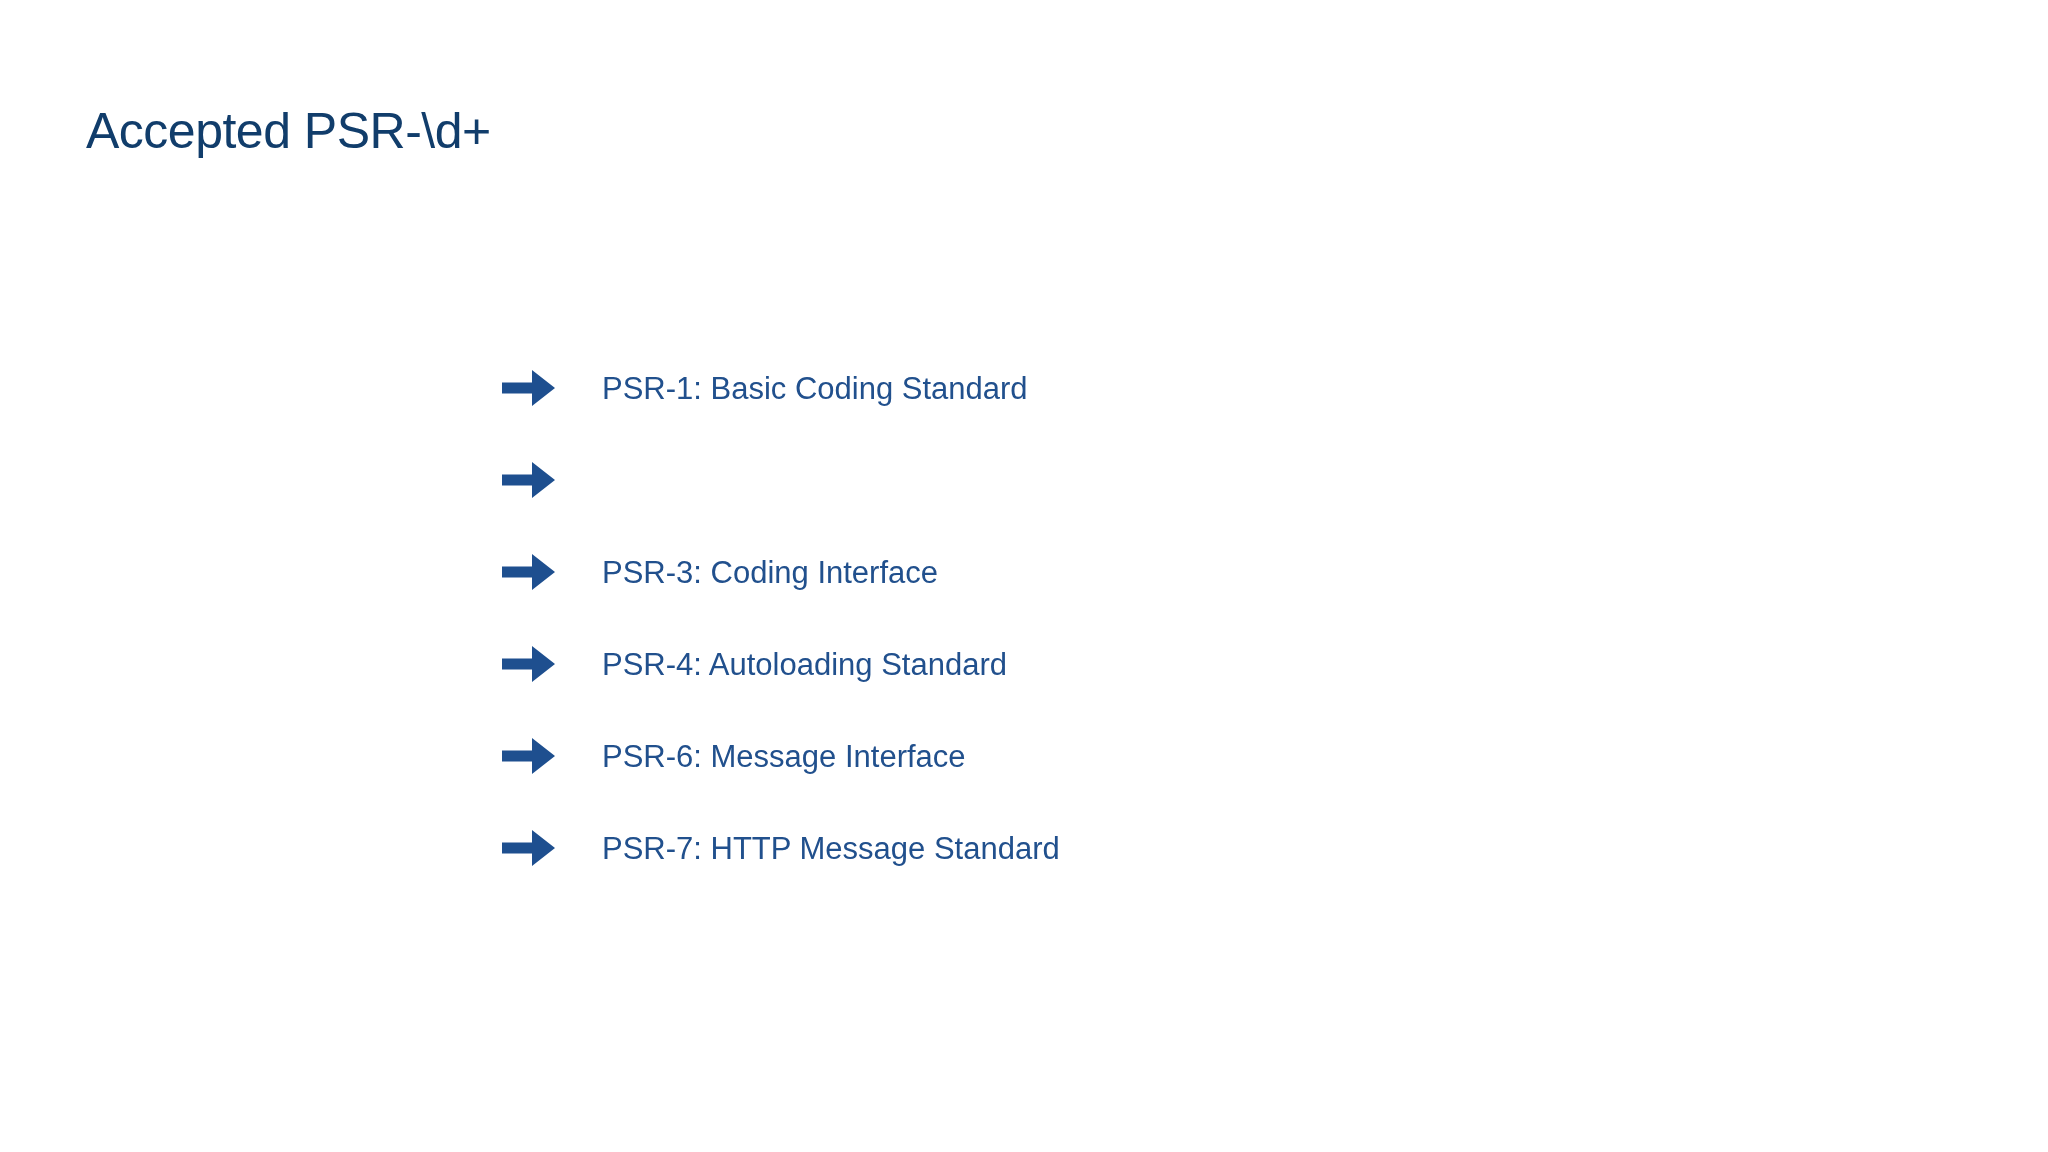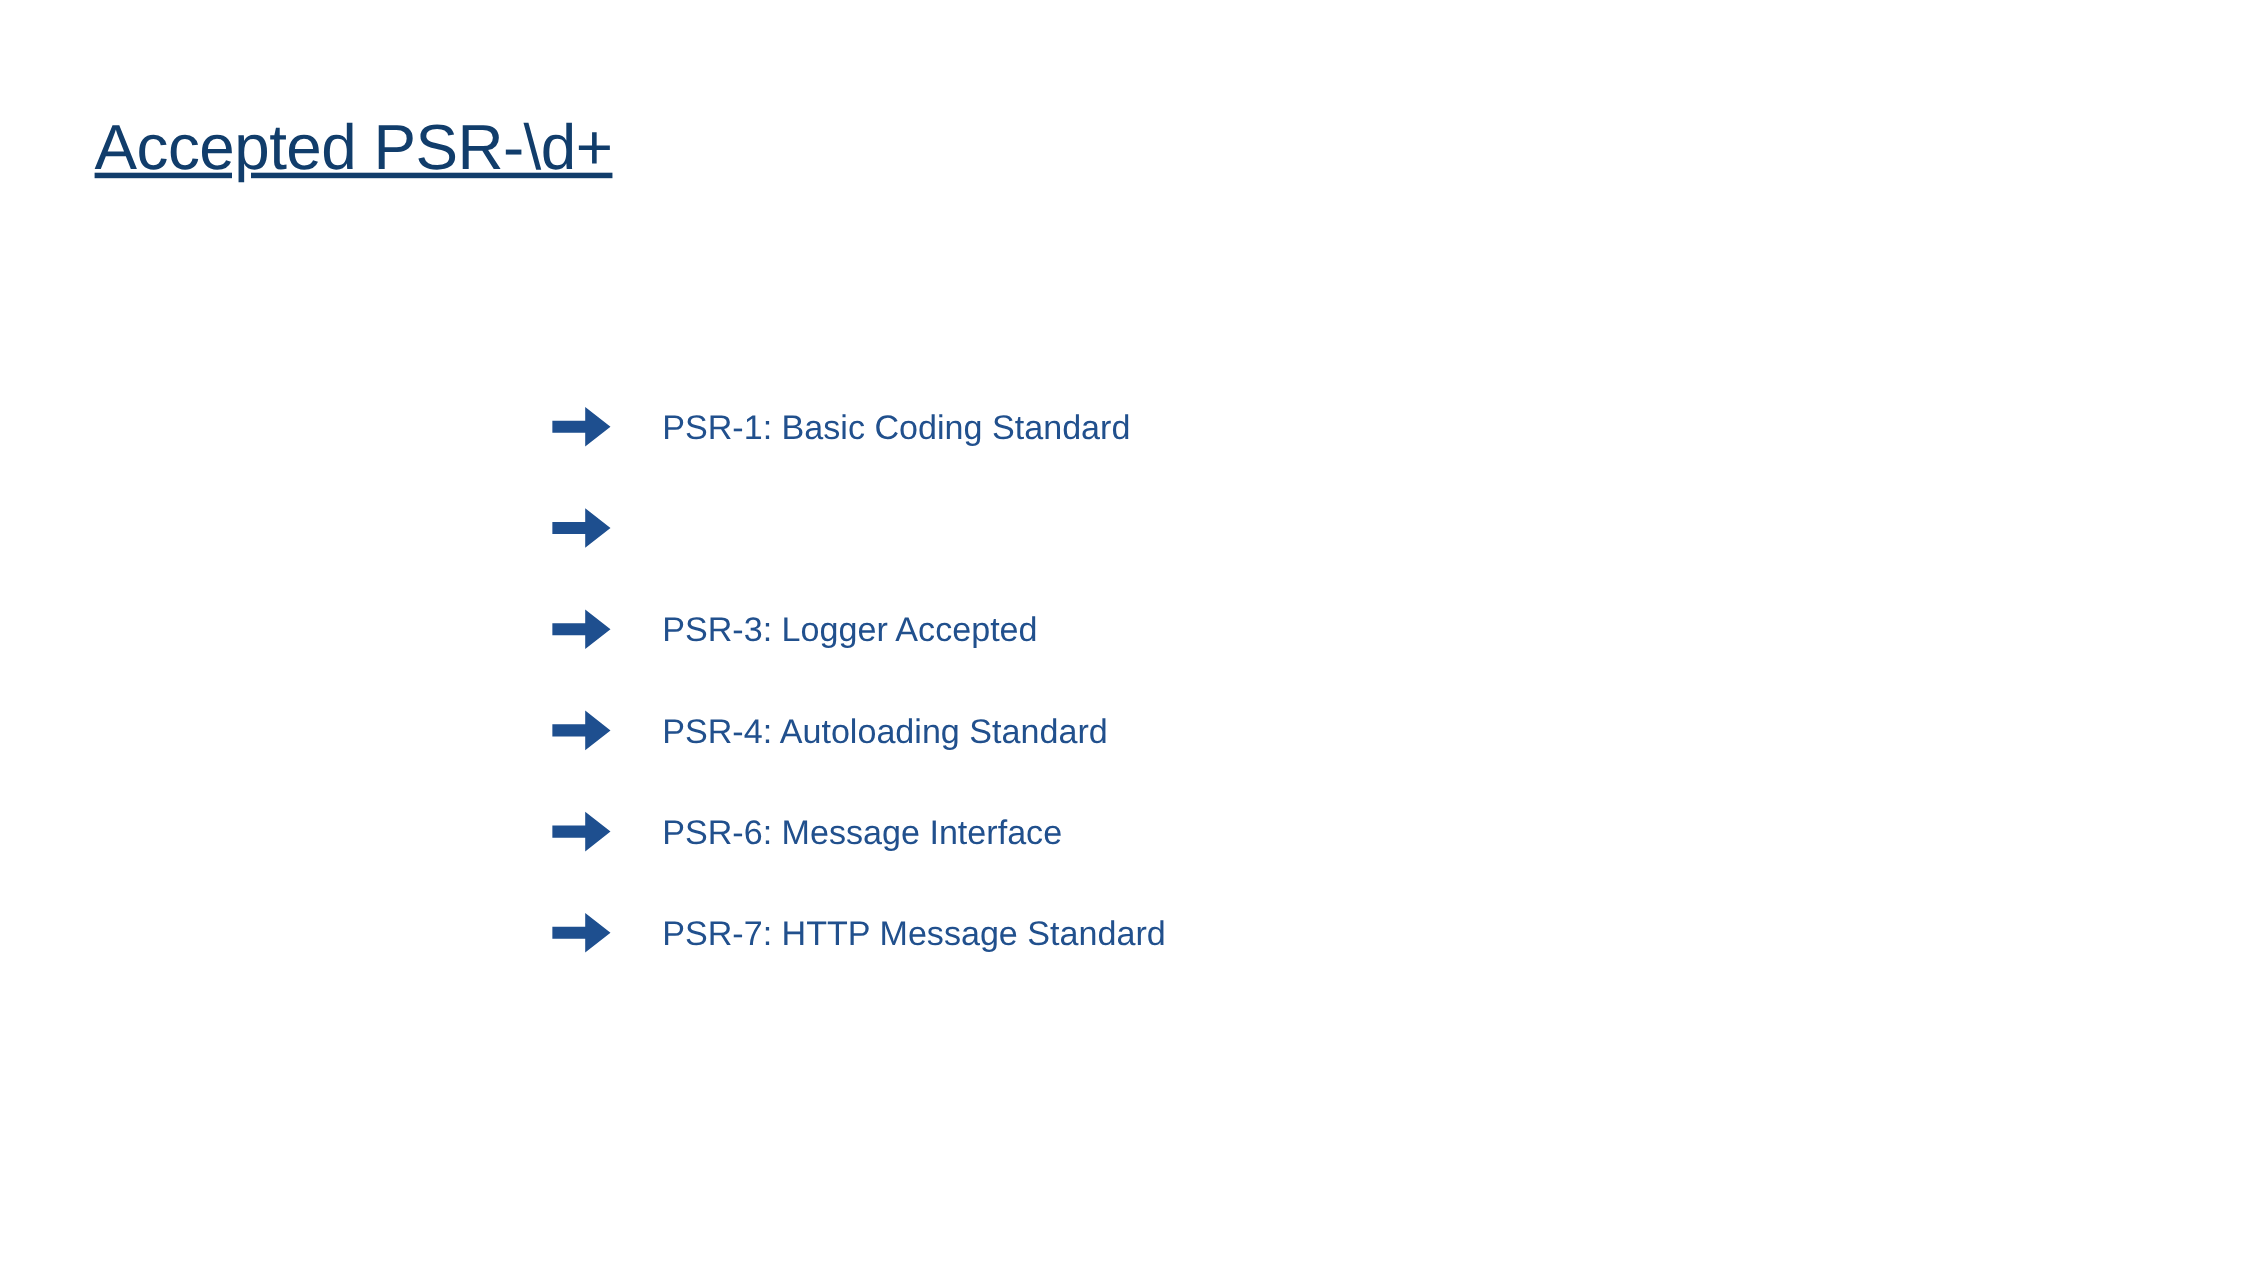--- a/index.html
+++ b/index.html
@@ -16,27 +16,26 @@
     height: 1152px;
     background: #ffffff;
     overflow: hidden;
   }
 
   
   #slide-title {
     position: absolute;
     left: 86px;
     top: 106px;
-    font-size: 58px;
+    font-size: 50px;
     line-height: 1.0;
     font-weight: 400;
     color: #113d6b;
     letter-spacing: -0.5px;
     white-space: nowrap;
-    text-decoration: underline;
   }
 
   
   #bullet-list {
     position: absolute;
     left: 502px;
     top: 342px;
     width: 1100px;
   }
   .bullet-row {
@@ -103,21 +102,21 @@
         </svg>
       </span>
     </div>
 
     <div class="bullet-row">
       <span class="bullet-arrow">
         <svg width="54" height="40" viewBox="0 0 54 40" aria-hidden="true">
           <path d="M0 14.5 H30 L30 2 L53 20 L30 38 L30 25.5 H0 Z" fill="#1e4f8f"></path>
         </svg>
       </span>
-      <span class="bullet-text">PSR-3: Logger Accepted</span>
+      <span class="bullet-text">PSR-3: Coding Interface</span>
     </div>
 
     <div class="bullet-row">
       <span class="bullet-arrow">
         <svg width="54" height="40" viewBox="0 0 54 40" aria-hidden="true">
           <path d="M0 14.5 H30 L30 2 L53 20 L30 38 L30 25.5 H0 Z" fill="#1e4f8f"></path>
         </svg>
       </span>
       <span class="bullet-text">PSR-4: Autoloading Standard</span>
     </div>

